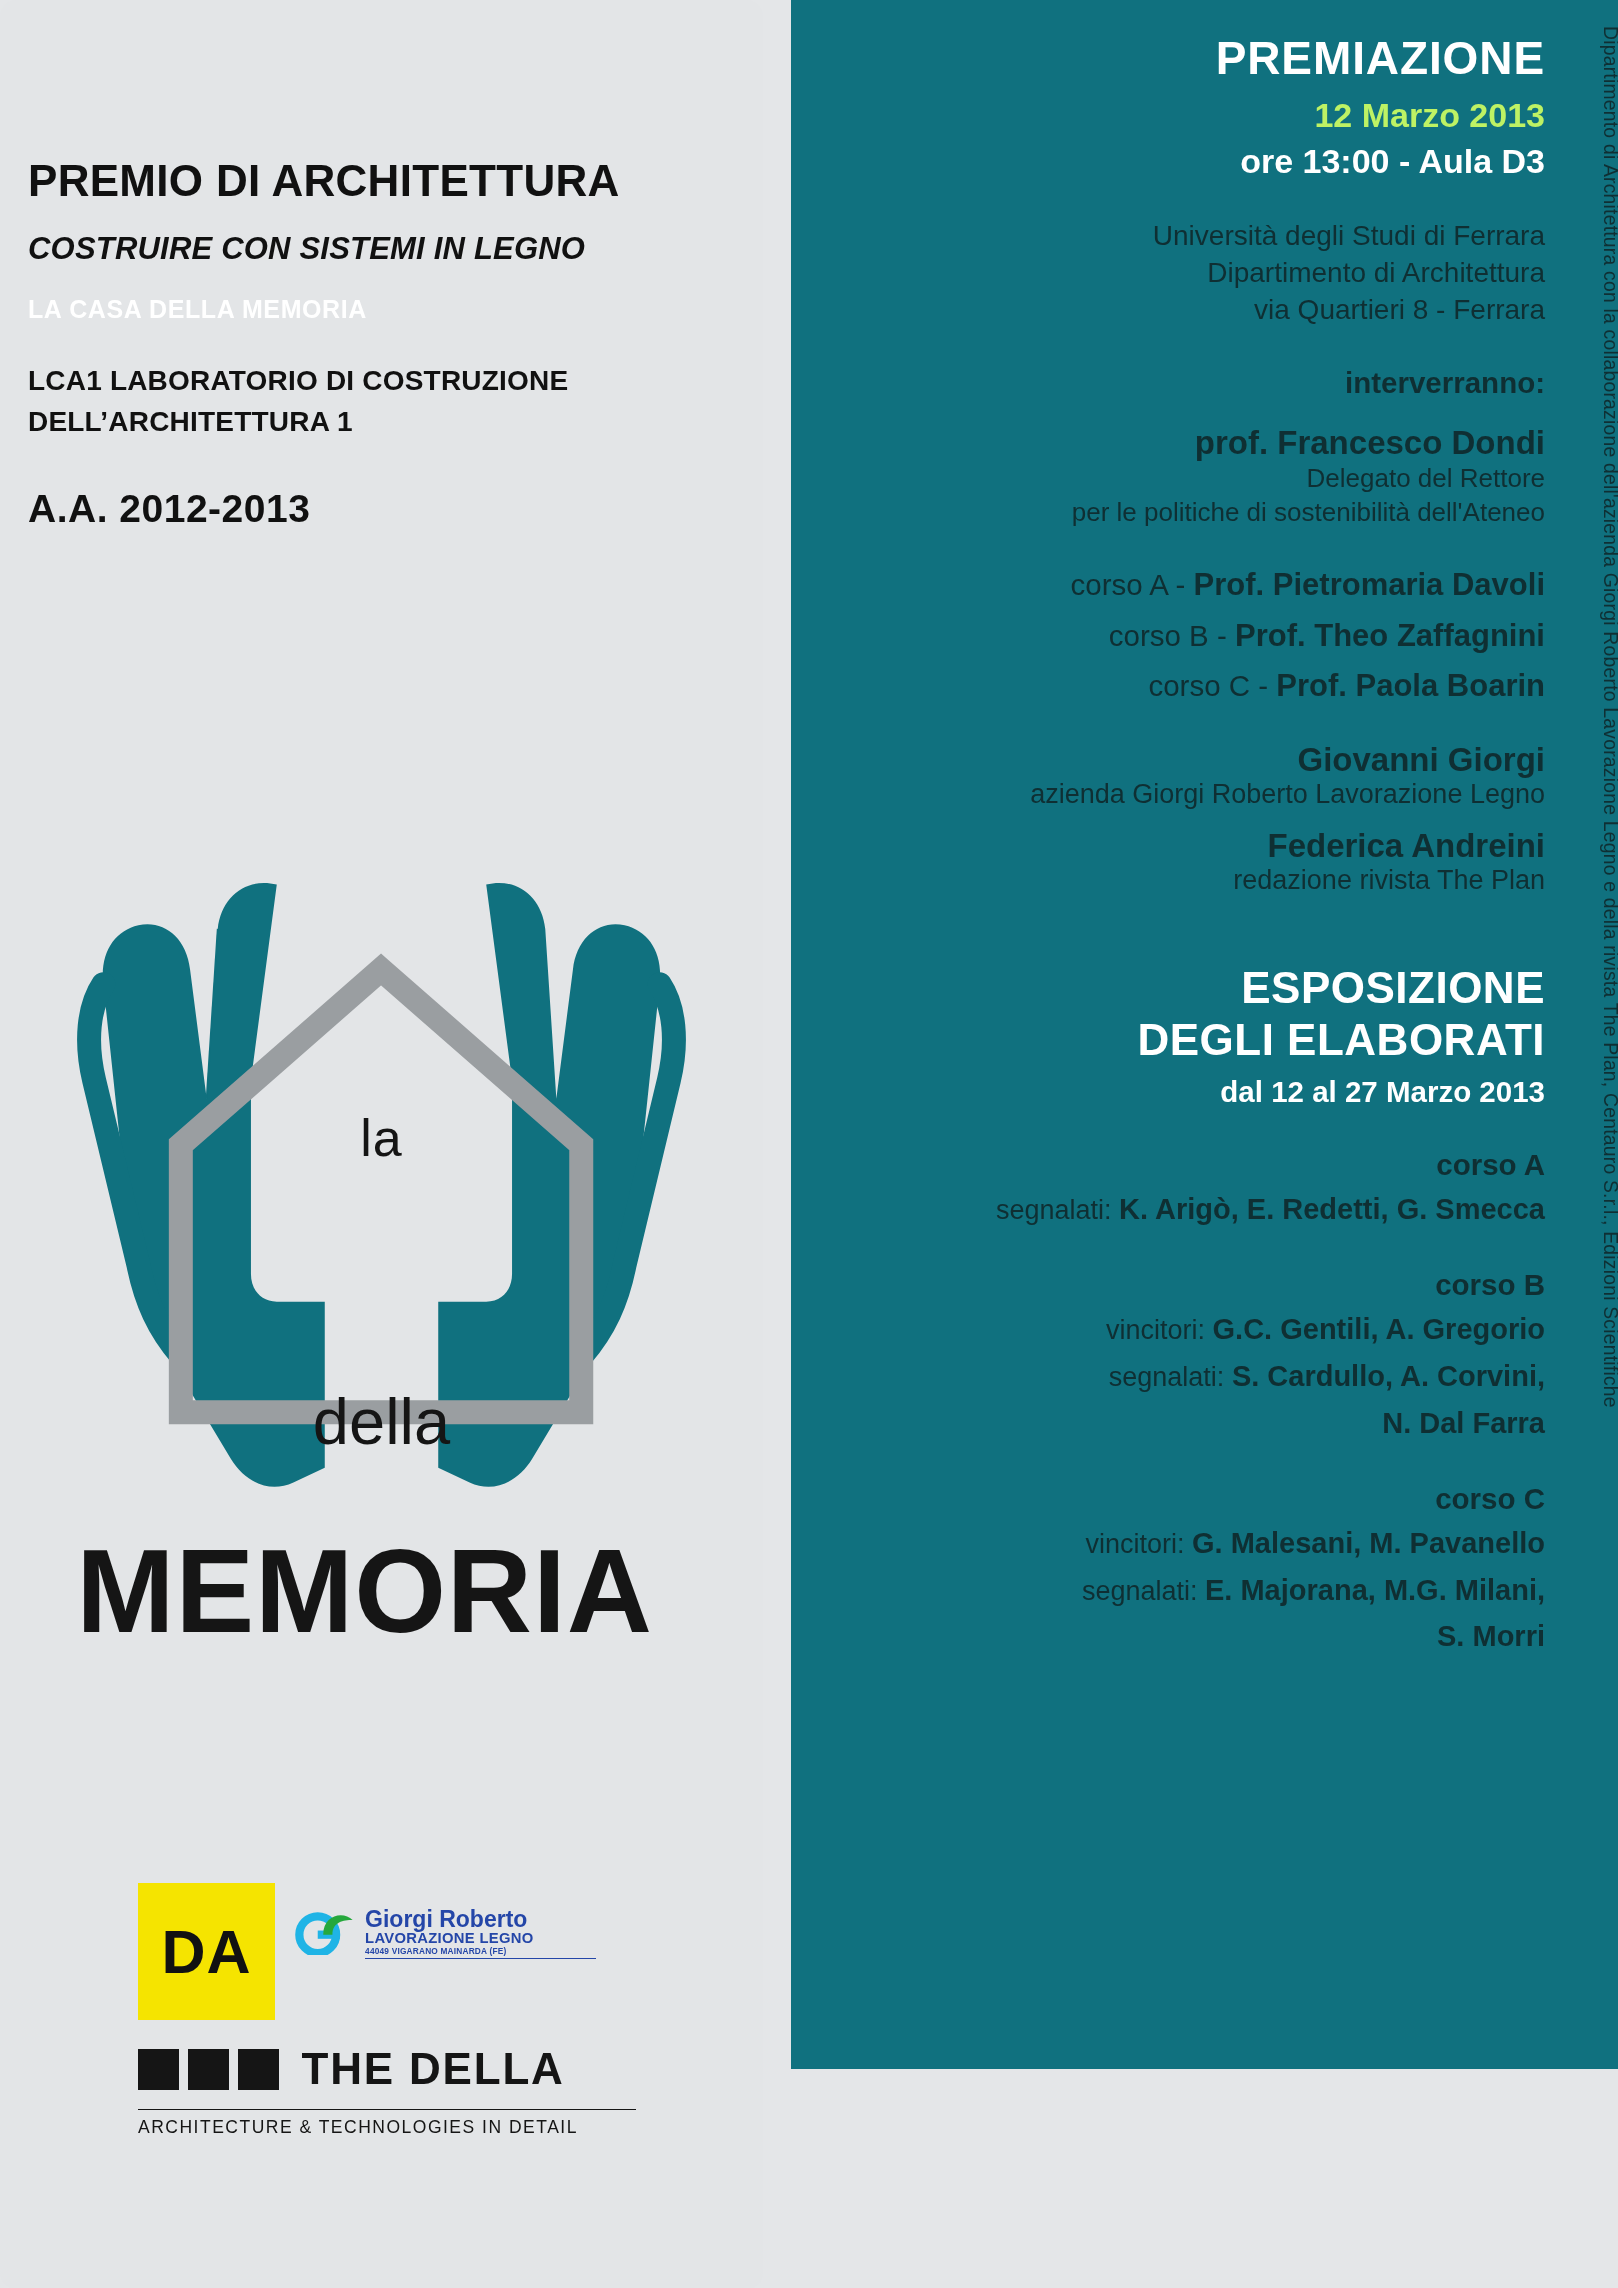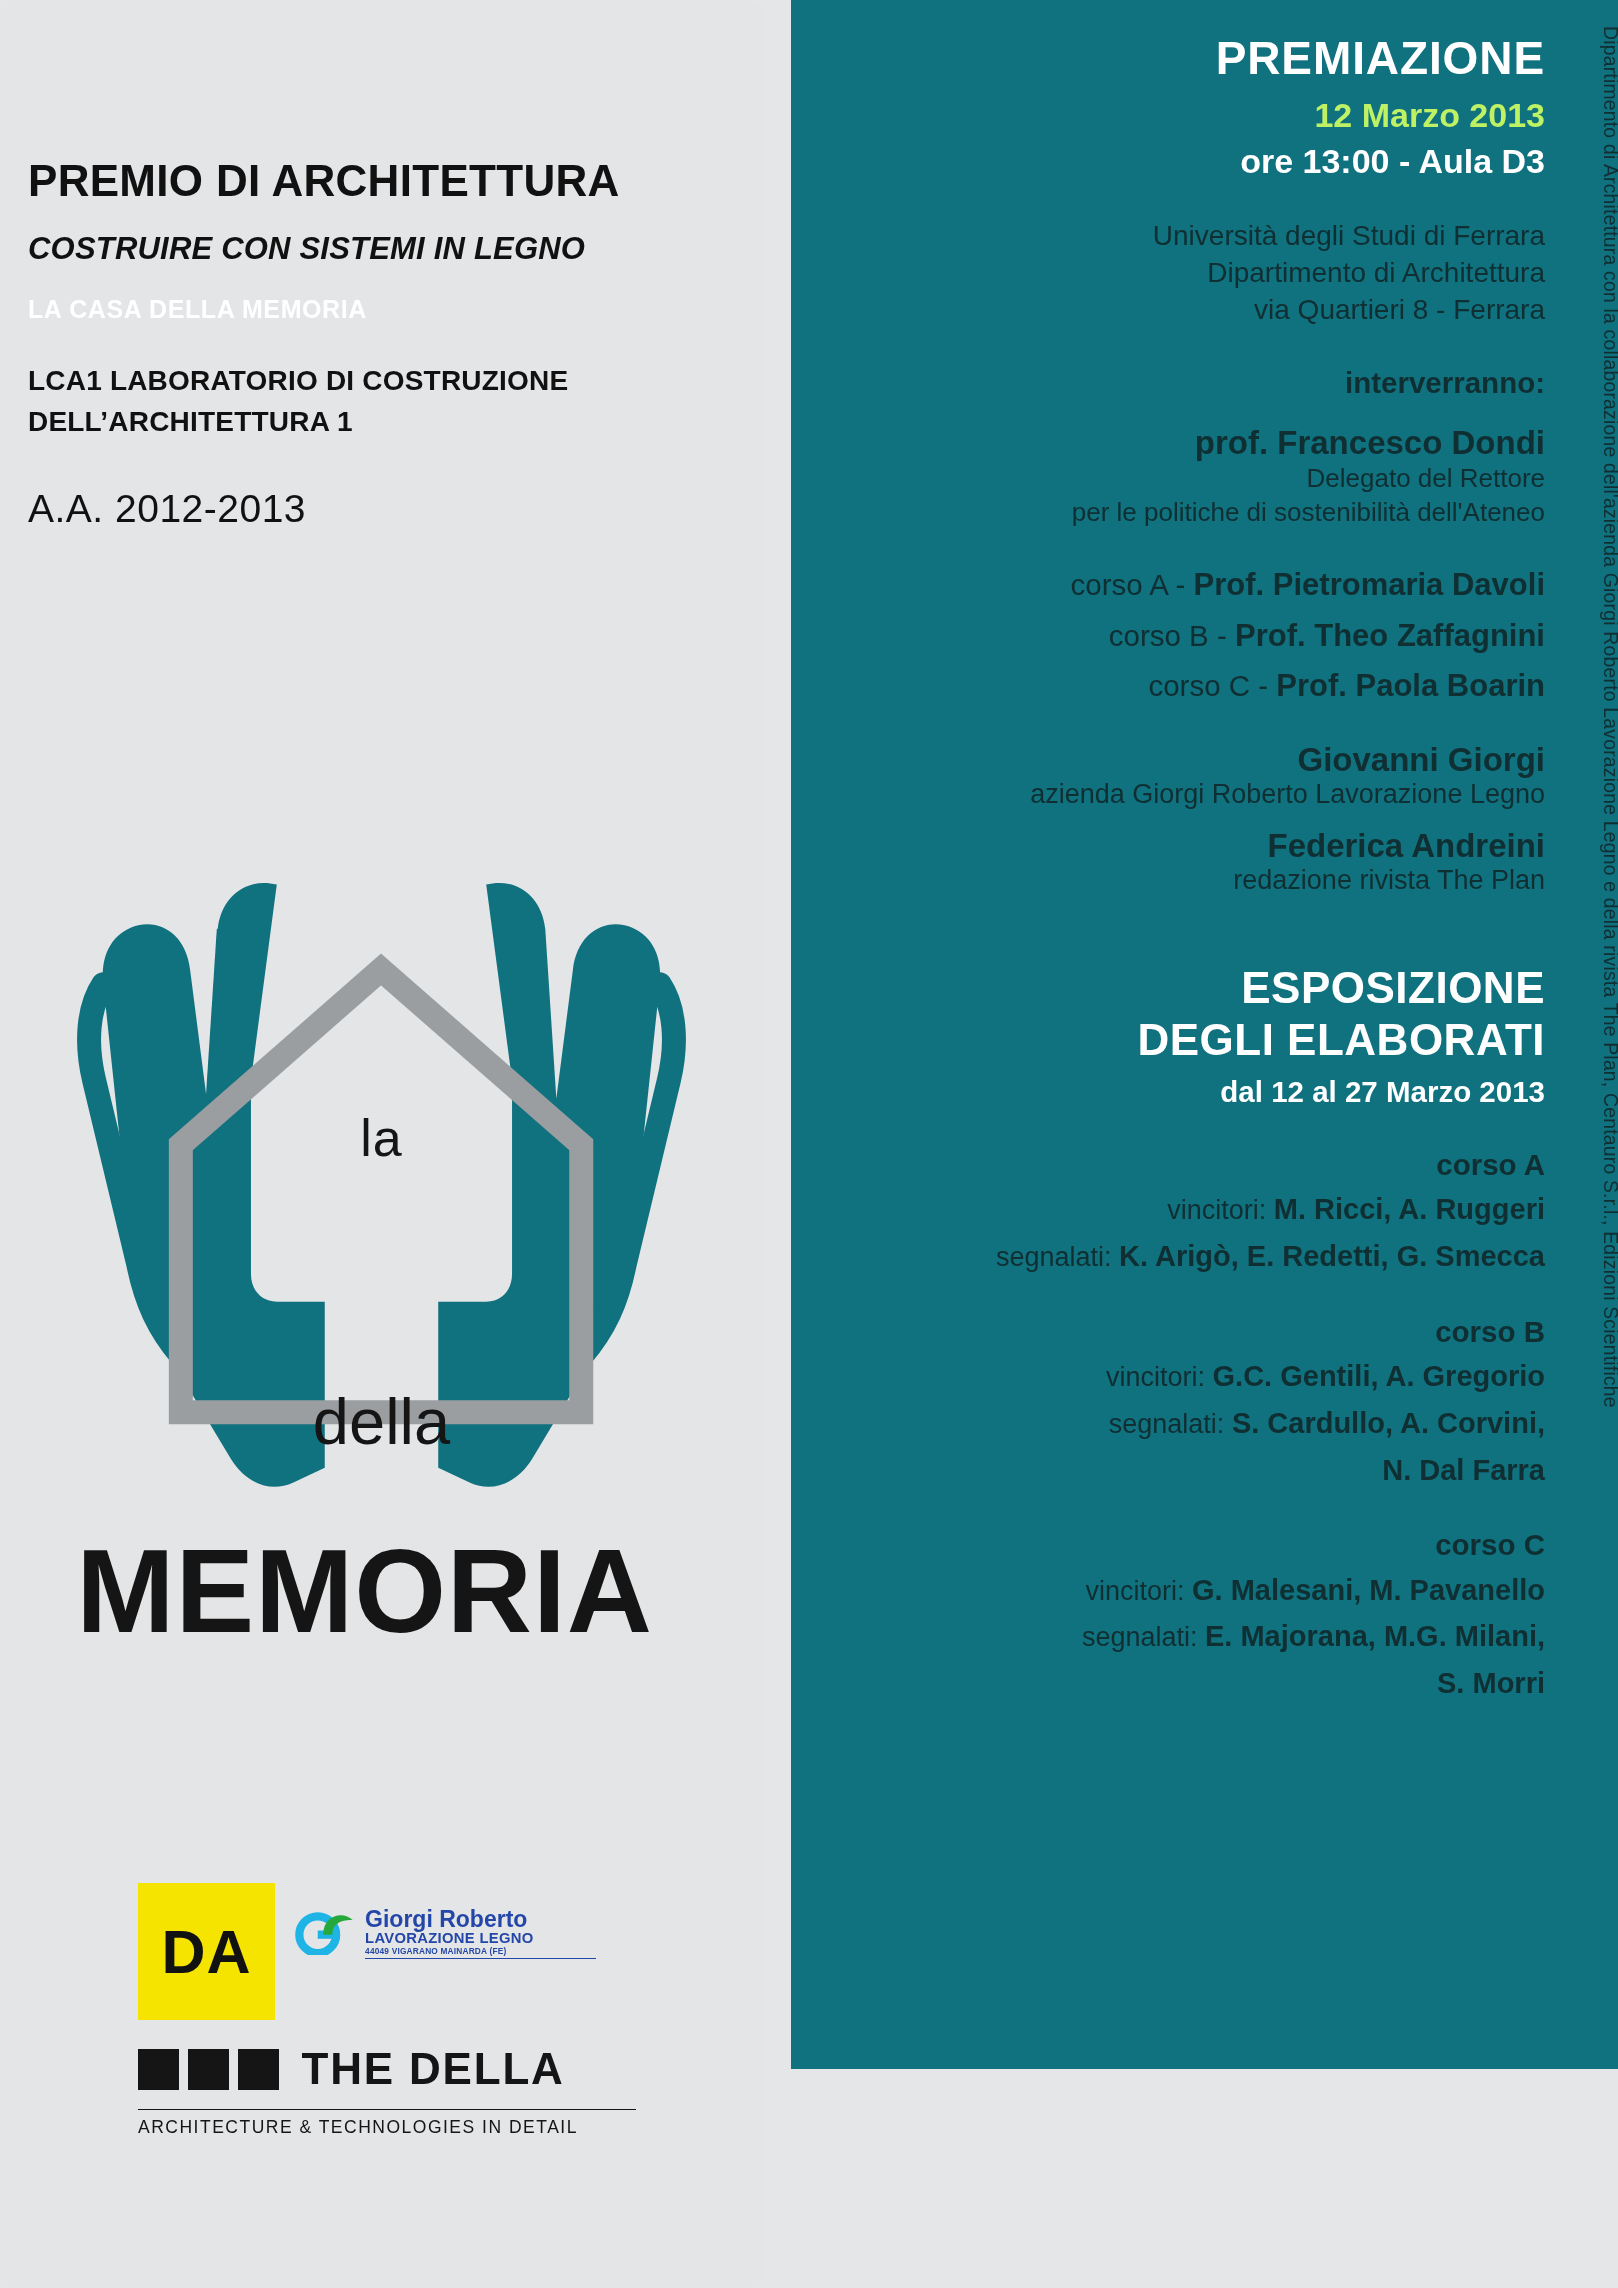--- a/index.html
+++ b/index.html
@@ -35,21 +35,21 @@
   }
   .t3 {
     font-size: 25px; font-weight: bold; color: #ffffff;
     margin-top: 28px; letter-spacing: 0.6px;
   }
   .t4 {
     font-size: 28px; font-weight: bold; color: #111;
     margin-top: 37px; line-height: 1.45; letter-spacing: 0.2px;
   }
   .t5 {
-    font-size: 39px; font-weight: normal; color: #111;
+    font-size: 39px; font-weight: bold; color: #111;
     margin-top: 44px; letter-spacing: 0.5px;
   }
 
   
   .logo-wrap {
     position: absolute;
     left: 0; top: 868px;
     width: 763px; height: 775px;
   }
   .logo-svg { display: block; }
@@ -305,23 +305,20 @@
 
     <div class="expo">
       <div>ESPOSIZIONE</div>
       <div>DEGLI ELABORATI</div>
     </div>
     <div class="expo-date">dal 12 al 27 Marzo 2013</div>
 
     <div>
       <div class="corso-head">corso A</div>
       <div class="res-line">
-        <span>vincitori: </span><b>M. Ricci, A. Ruggeri</b>
-      </div>
-      <div class="res-line">
         <span>segnalati: </span><b>K. Arigò, E. Redetti, G. Smecca</b>
       </div>
     </div>
 
     <div>
       <div class="corso-head">corso B</div>
       <div class="res-line">
         <span>vincitori: </span><b>G.C. Gentili,  A. Gregorio</b>
       </div>
       <div class="res-line">

